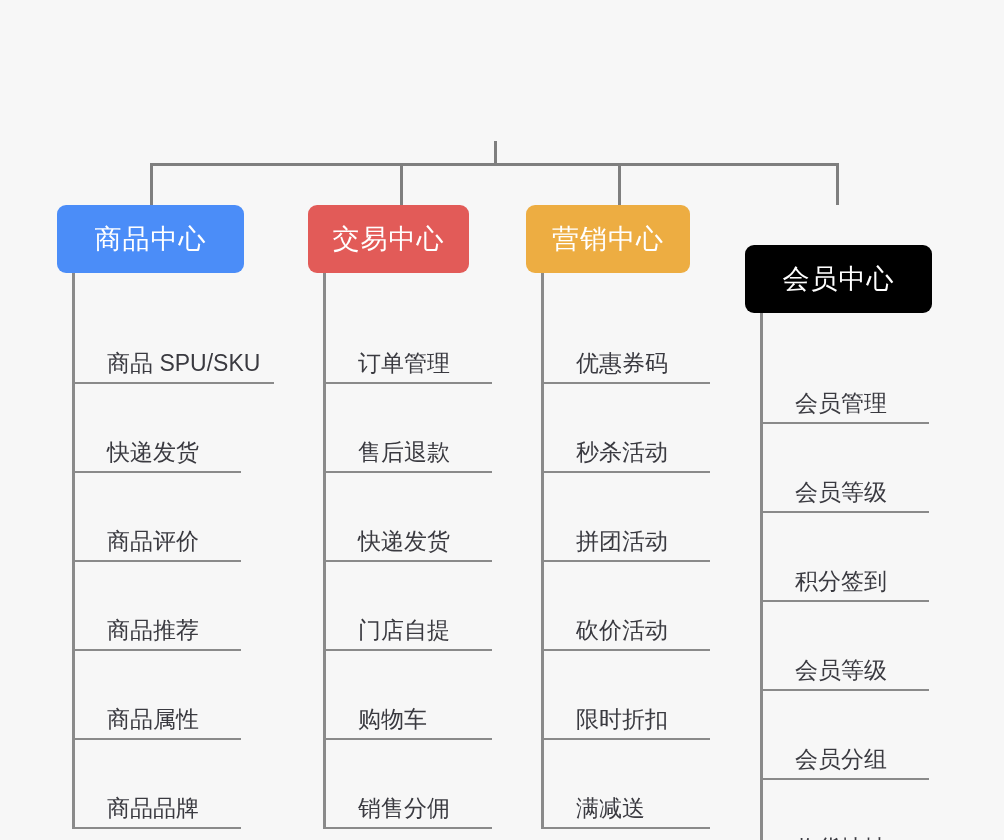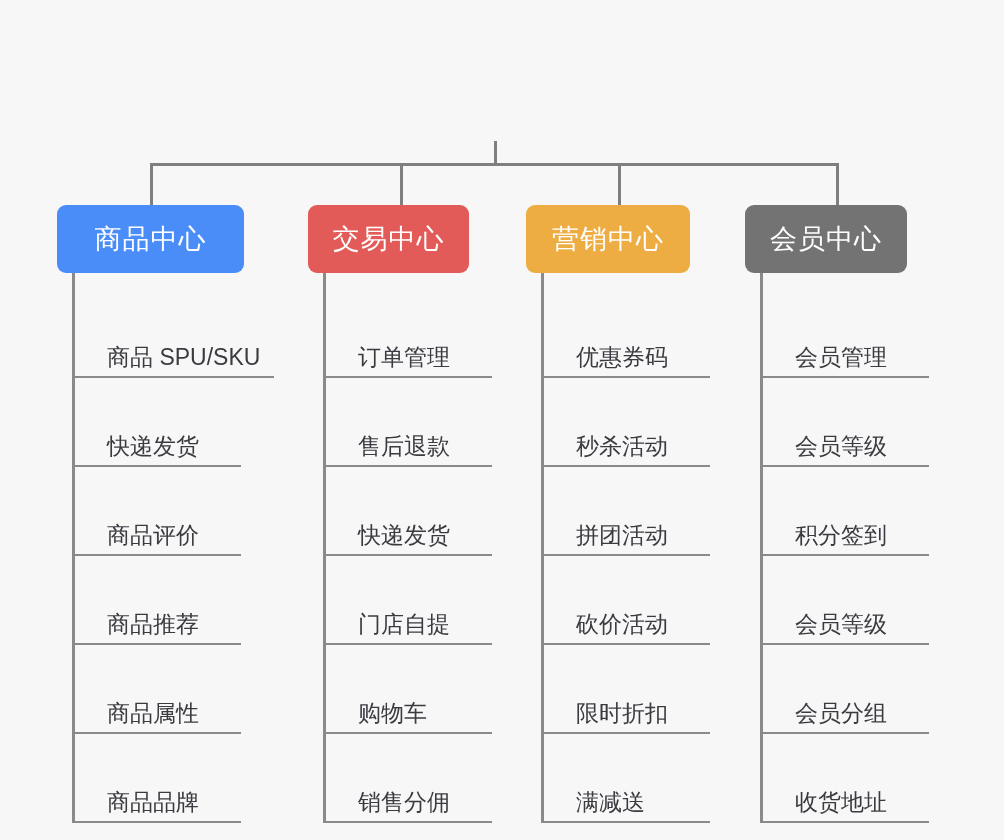--- a/index.html
+++ b/index.html
@@ -79,28 +79,28 @@
   .cat-label {
     font-size: 27px;
     color: #ffffff;
     line-height: 1;
     letter-spacing: 1px;
     white-space: nowrap;
   }
   .col-1 .cat-box { width: 187px; background: #4b8df8; }
   .col-2 .cat-box { width: 161px; background: #e25b58; }
   .col-3 .cat-box { width: 164px; background: #edad42; }
-  .col-4 .cat-box { width: 162px; background: #737373; }
+  .col-4 .cat-box { width: 187px; background: #000000; margin-top: 40px; }
 
   
   .leaf-list {
     position: relative;
     margin-left: 15px;
     border-left: 3px solid #8a8a8a;
-    padding-top: 16px;
+    padding-top: 22px;
   }
   .leaf-item {
     position: relative;
     height: 89px;
     box-sizing: border-box;
     display: flex;
     align-items: flex-end;
   }
   .leaf-inner {
     display: inline-flex;

